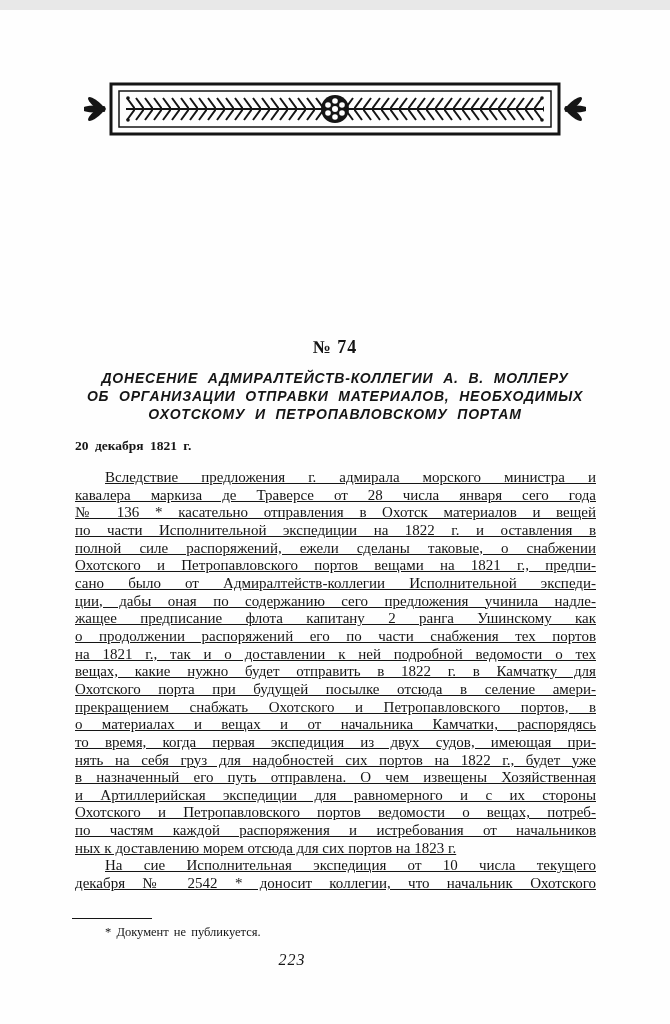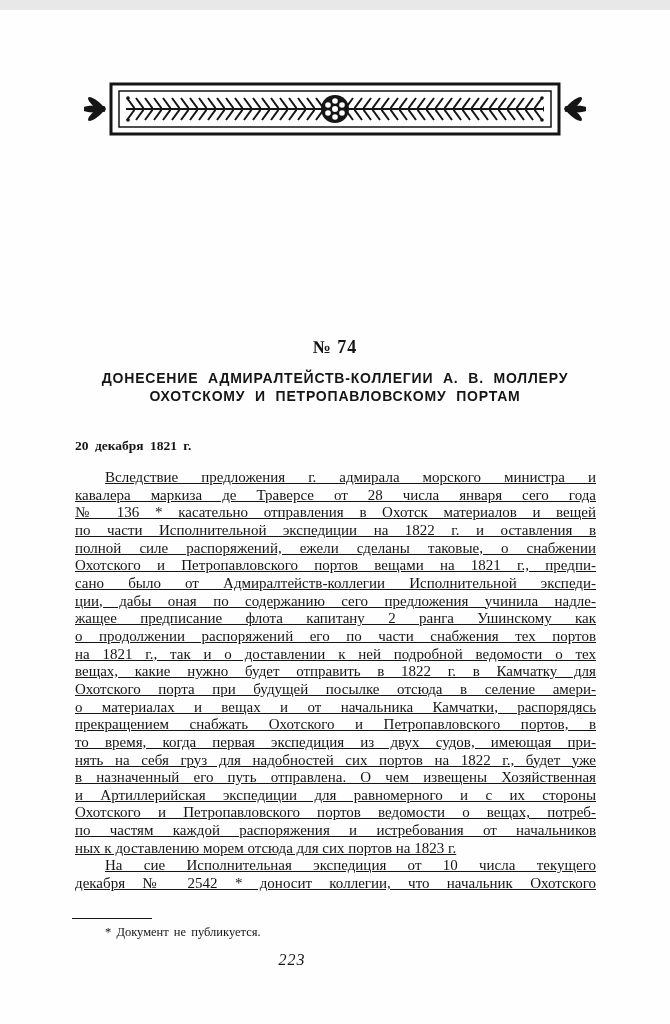--- a/index.html
+++ b/index.html
@@ -29,20 +29,21 @@
   .doc-title {
     position: absolute;
     top: 359px; left: 85px; width: 500px;
     text-align: center;
     font-family: "Liberation Sans", sans-serif;
     font-weight: bold;
     font-size: 14px;
     line-height: 18px;
     letter-spacing: 0.8px;
     word-spacing: 5px;
+    font-style: italic;
   }
   .dateline {
     position: absolute;
     top: 428px; left: 75px;
     font-family: "Liberation Serif", serif;
     font-weight: bold;
     font-size: 13.5px;
     word-spacing: 3px;
   }
   .doc-body {
@@ -130,42 +131,43 @@
     <circle cx="44" cy="18" r="1.8" fill="#151515"></circle>
     <circle cx="44" cy="40" r="1.8" fill="#151515"></circle>
     <circle cx="458" cy="18" r="1.8" fill="#151515"></circle>
     <circle cx="458" cy="40" r="1.8" fill="#151515"></circle>
   </svg>
 
   <div class="doc-number">№ 74</div>
 
   <div class="doc-title">
     <div>ДОНЕСЕНИЕ АДМИРАЛТЕЙСТВ-КОЛЛЕГИИ А. В. МОЛЛЕРУ</div>
+    <div>ОБ ОРГАНИЗАЦИИ ОТПРАВКИ МАТЕРИАЛОВ, НЕОБХОДИМЫХ</div>
     <div>ОХОТСКОМУ И ПЕТРОПАВЛОВСКОМУ ПОРТАМ</div>
   </div>
 
   <div class="dateline">20 декабря 1821 г.</div>
 
   <div class="doc-body">
       <div>
         <div class="line indent">Вследствие предложения г. адмирала морского министра и</div>
         <div class="line">кавалера маркиза де Траверсе от 28 числа января сего года</div>
         <div class="line">№ 136 * касательно отправления в Охотск материалов и вещей</div>
         <div class="line">по части Исполнительной экспедиции на 1822 г. и оставления в</div>
         <div class="line">полной силе распоряжений, ежели сделаны таковые, о снабжении</div>
         <div class="line">Охотского и Петропавловского портов вещами на 1821 г., предпи-</div>
         <div class="line">сано было от Адмиралтейств-коллегии Исполнительной экспеди-</div>
         <div class="line">ции, дабы оная по содержанию сего предложения учинила надле-</div>
         <div class="line">жащее предписание флота капитану 2 ранга Ушинскому как</div>
         <div class="line">о продолжении распоряжений его по части снабжения тех портов</div>
         <div class="line">на 1821 г., так и о доставлении к ней подробной ведомости о тех</div>
         <div class="line">вещах, какие нужно будет отправить в 1822 г. в Камчатку для</div>
         <div class="line">Охотского порта при будущей посылке отсюда в селение амери-</div>
+        <div class="line">прекращением снабжать Охотского и Петропавловского портов, в</div>
         <div class="line">о материалах и вещах и от начальника Камчатки, распорядясь</div>
-        <div class="line">прекращением снабжать Охотского и Петропавловского портов, в</div>
         <div class="line">то время, когда первая экспедиция из двух судов, имеющая при-</div>
         <div class="line">нять на себя груз для надобностей сих портов на 1822 г., будет уже</div>
         <div class="line">в назначенный его путь отправлена. О чем извещены Хозяйственная</div>
         <div class="line">и Артиллерийская экспедиции для равномерного и с их стороны</div>
         <div class="line">Охотского и Петропавловского портов ведомости о вещах, потреб-</div>
         <div class="line">по частям каждой распоряжения и истребования от начальников</div>
         <div class="line unjust">ных к доставлению морем отсюда для сих портов на 1823 г.</div>
       </div>
       <div>
         <div class="line indent">На сие Исполнительная экспедиция от 10 числа текущего</div>

